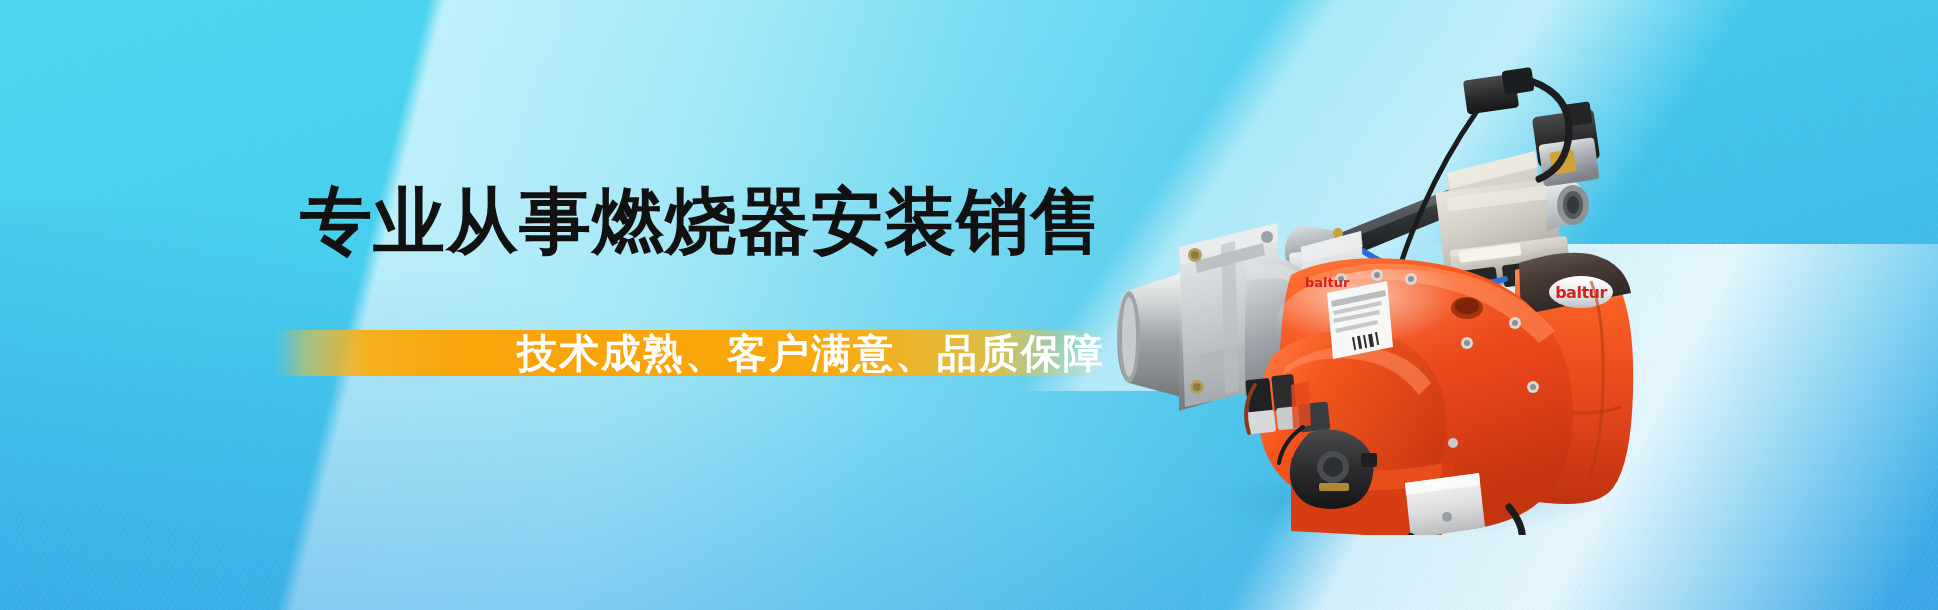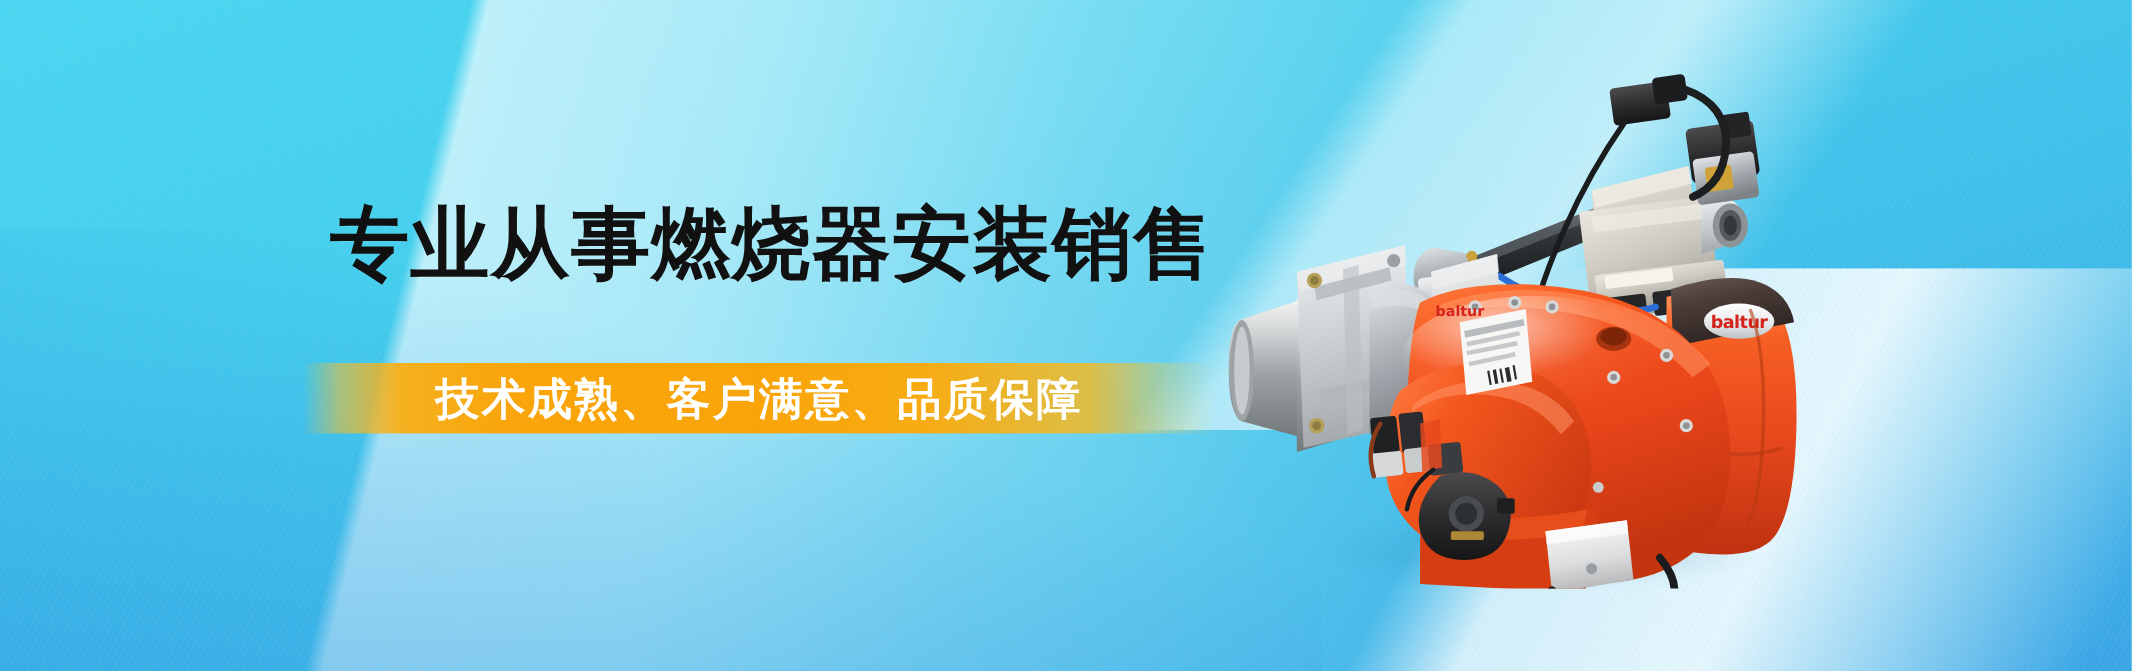--- a/index.html
+++ b/index.html
@@ -95,22 +95,22 @@
     letter-spacing:1px;
     white-space:nowrap;
     font-family:"DejaVu Sans","Liberation Sans",sans-serif;
     text-shadow:0 1px 0 rgba(255,255,255,0.10);
   }
 
   
   .subbar{
     position:absolute;
     left:275px; top:330px;
-    width:830px; height:64px;
-    display:flex; align-items:center; justify-content:center;
+    width:830px; height:46px;
+    display:flex; align-items:center; justify-content:flex-end;
     background:linear-gradient(to right,
         rgba(244,178,36,0.00) 0%,
         rgba(246,190,44,0.55) 4%,
         rgba(249,174,20,0.95) 11%,
         #f9a50b 22%,
         #f9a408 48%,
         #f7ab12 68%,
         rgba(241,186,40,0.85) 86%,
         rgba(226,205,96,0.35) 95%,
         rgba(210,220,140,0.00) 100%);

